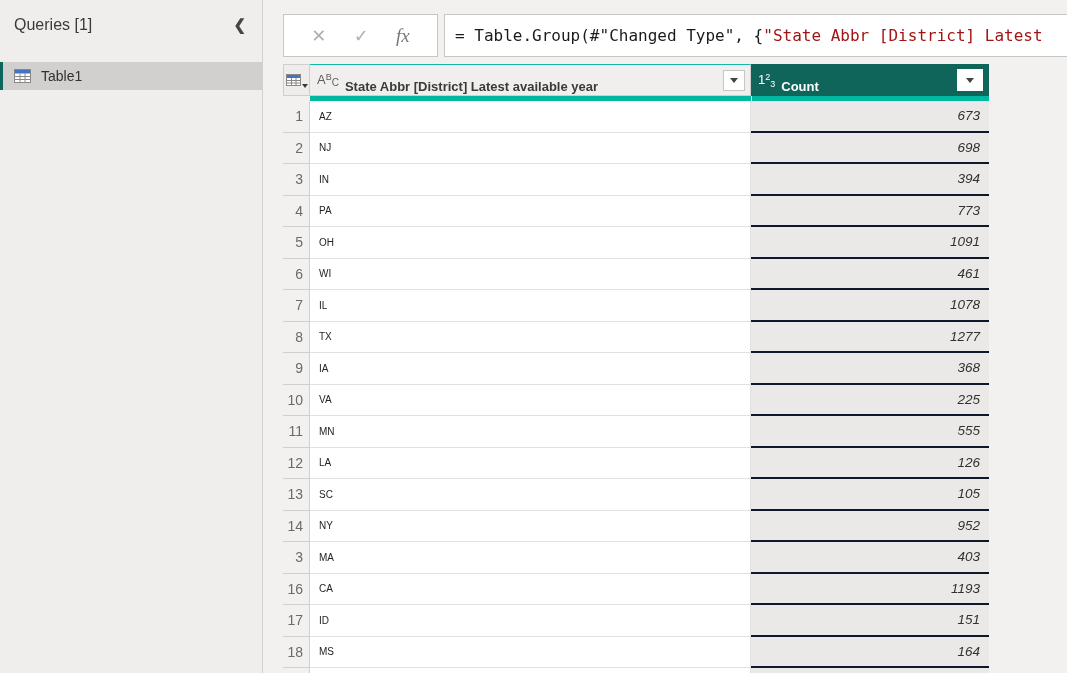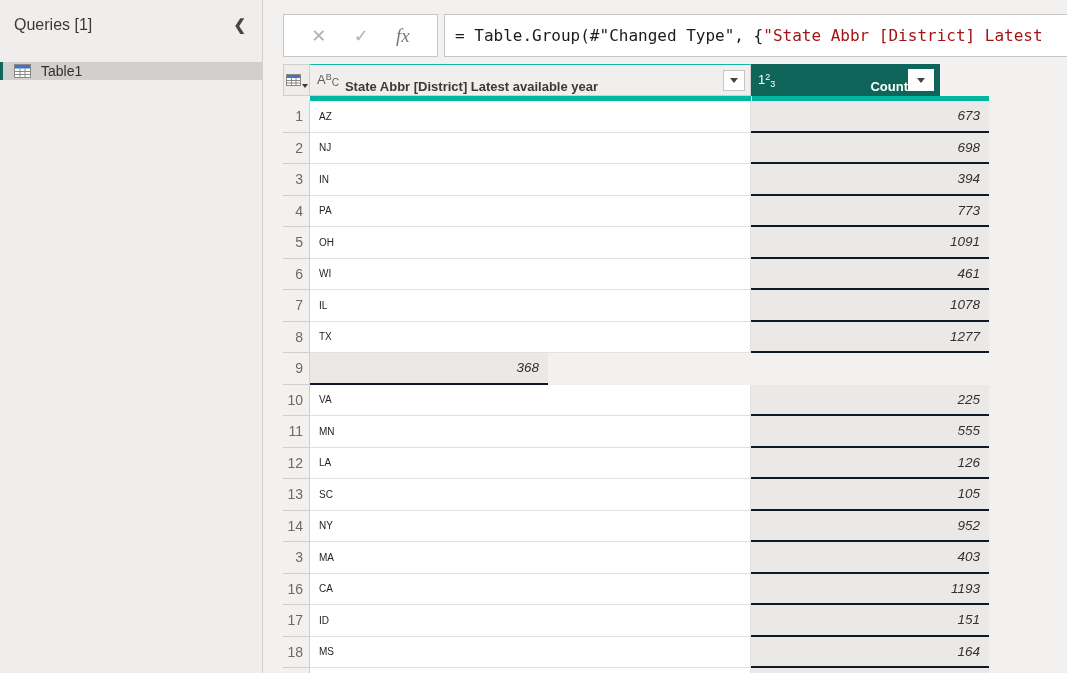--- a/index.html
+++ b/index.html
@@ -14,21 +14,21 @@
     position:absolute; left:0; top:0; width:263px; height:673px;
     background:#efeeed; border-right:1px solid #d2d0ce;
   }
   .sidebar-header {
     display:flex; justify-content:space-between; align-items:center;
     padding:16px 16px 0 14px;
   }
   .sidebar-title { font-size:16px; color:#3b3a39; }
   .collapse-btn { font-size:15px; color:#484644; font-weight:bold; cursor:pointer; }
   .query-item {
-    position:absolute; left:0; top:62px; width:263px; height:18px;
+    position:absolute; left:0; top:62px; width:263px; height:28px;
     background:#d2d0ce; border-left:3px solid #10655a;
     display:flex; align-items:center; gap:10px; padding-left:11px;
     font-size:14px; color:#323130; cursor:pointer;
   }
   
   .tbl-icon { display:inline-block; line-height:0; }
   
   .main { position:absolute; left:264px; top:0; width:803px; height:673px; background:#f2f1f0; }
   
   .fx-box {
@@ -61,21 +61,21 @@
   .corner-caret { width:0; height:0; border-left:3px solid transparent;
     border-right:3px solid transparent; border-top:4px solid #3b3a39;
     align-self:flex-end; margin-bottom:7px; }
   .col-header {
     display:flex; align-items:center; height:32px;
     background:#f1efee; border-top:1px solid #14b8a6;
     border-bottom:1px solid #d1cfcd; border-right:1px solid #d1cfcd;
     cursor:pointer;
   }
   .col-header.col1 { width:441px; }
-  .col-header.col2 { width:189px; border-color:#10655a;text-align:right; }
+  .col-header.col2 { width:238px; border-color:#10655a; }
   .col-header.selected { background:#10655a; }
   .type-icon { margin-left:7px; color:#5f5e5c; font-size:13px; white-space:nowrap; }
   .type-icon sup { font-size:9px; vertical-align:4px; }
   .type-icon .subc { font-size:10px; vertical-align:-2px; }
   .type-icon sub { font-size:9px; vertical-align:-3px; }
   .col-header.selected .type-icon { color:#ffffff; }
   .col-label { font-size:13px; font-weight:bold; color:#3b3a39; margin-left:6px;
     flex:1; white-space:nowrap; overflow:hidden;margin-top:12px; }
   .col-header.selected .col-label { color:#ffffff; }
   .filter-btn {
@@ -225,20 +225,21 @@
             <div class="cell-state">IL</div>
             <div class="cell-count">1078</div>
           </div>
           <div class="table-row">
             <div class="cell-num">8</div>
             <div class="cell-state">TX</div>
             <div class="cell-count">1277</div>
           </div>
           <div class="table-row">
             <div class="cell-num">9</div>
+            <div class="cell-state">IA</div>
             <div class="cell-count">368</div>
           </div>
           <div class="table-row">
             <div class="cell-num">10</div>
             <div class="cell-state">VA</div>
             <div class="cell-count">225</div>
           </div>
           <div class="table-row">
             <div class="cell-num">11</div>
             <div class="cell-state">MN</div>

